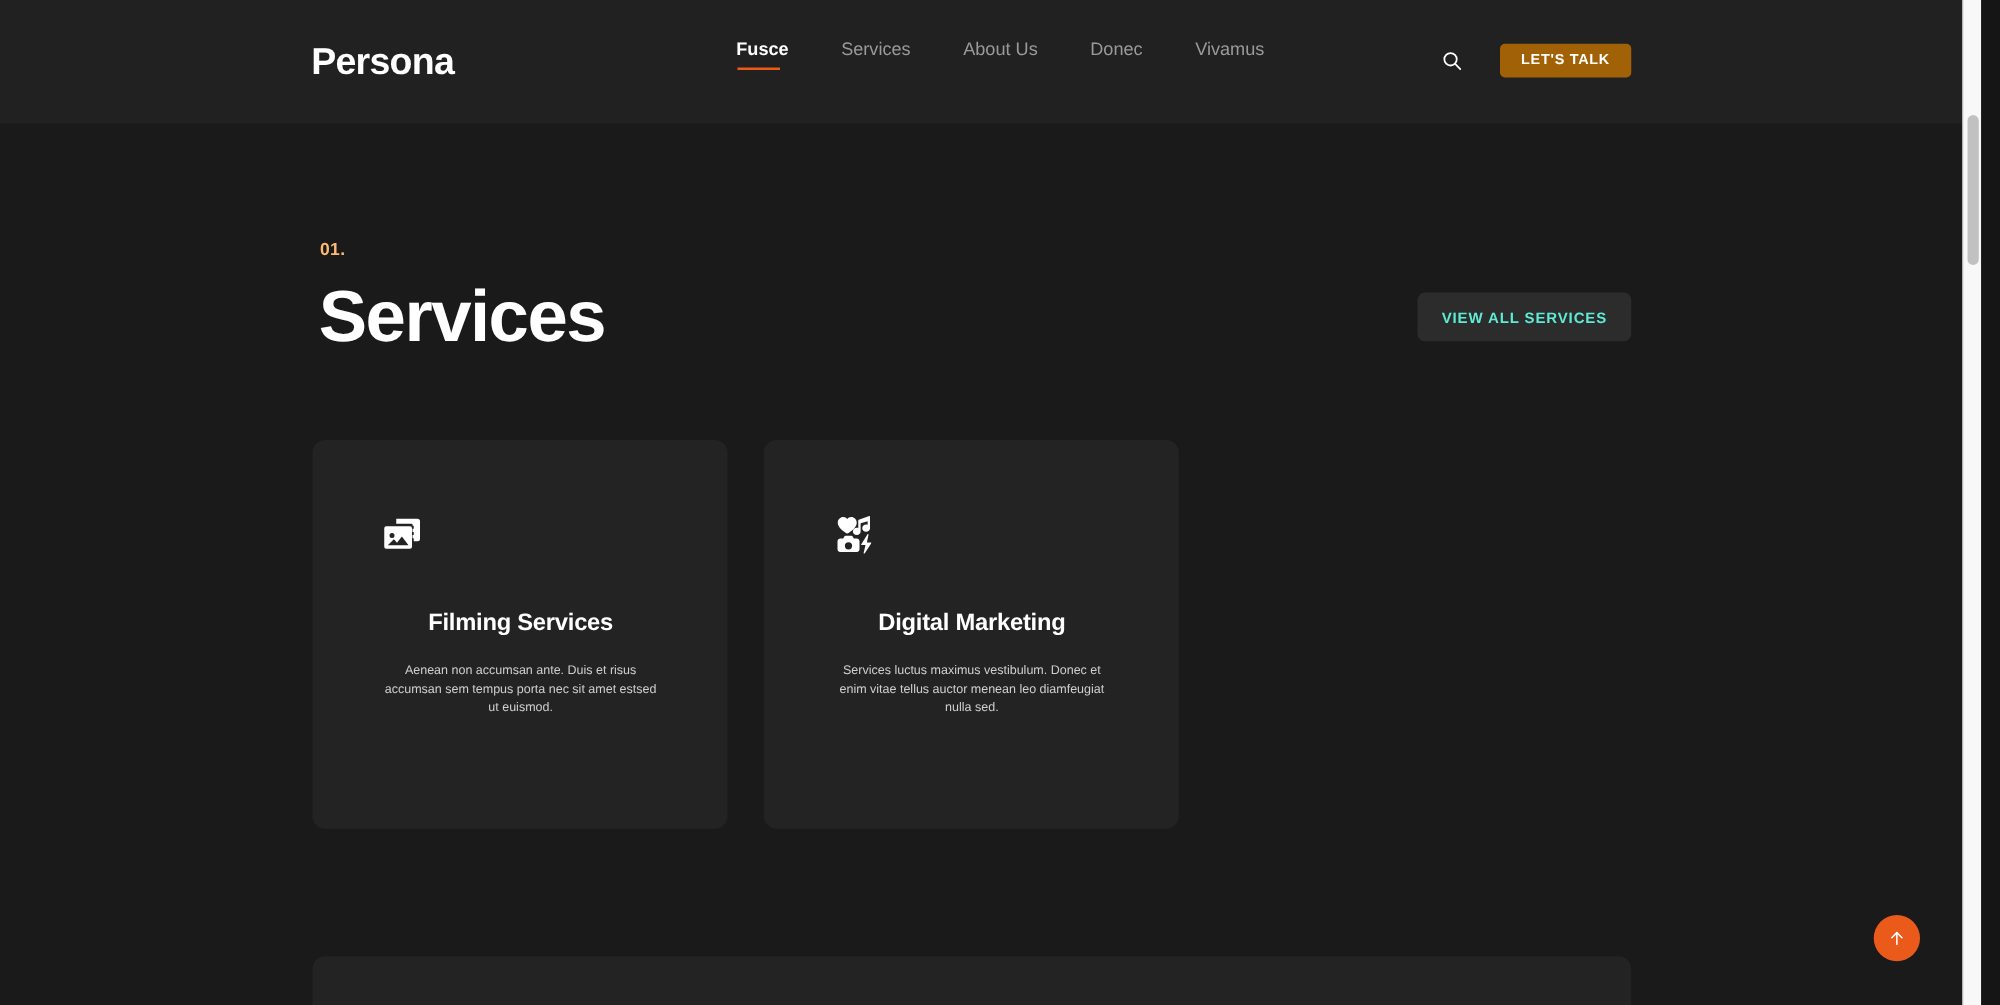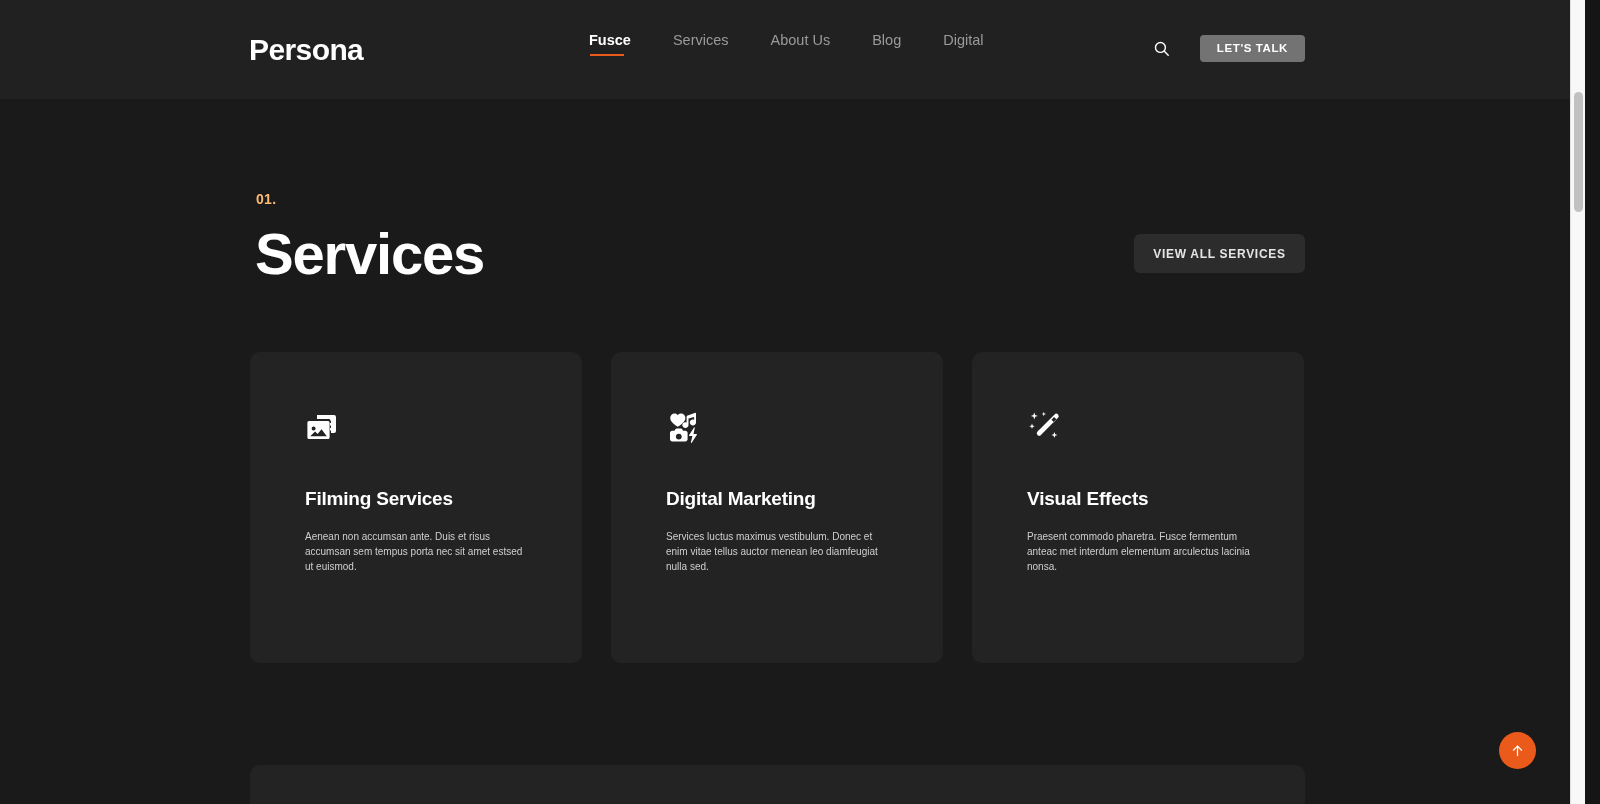--- a/index.html
+++ b/index.html
@@ -61,58 +61,59 @@
   .header-actions {
     position:absolute; right:280px; top:34px;
     display:flex; align-items:center; gap:24px;
   }
   .search-btn {
     width:28px; height:28px;
     display:flex; align-items:center; justify-content:center;
     cursor:pointer; background:none; border:none;
   }
   .cta-btn {
-    background:#737373; color:#ffffff;
+    background:#a16207; color:#ffffff;
     font-size:11.5px; font-weight:bold; letter-spacing:0.6px;
     padding:0 17px; height:27px; line-height:27px;
     border:none; border-radius:4px; cursor:pointer;
     white-space:nowrap;
   }
 
   
   .section-eyebrow {
     position:absolute; left:256px; top:191px;
     color:#fdba74; font-size:14px; font-weight:bold;
     letter-spacing:0.3px;
   }
   .section-title {
     position:absolute; left:255px; top:222px;
     color:#ffffff; font-size:58px; font-weight:bold;
     letter-spacing:-1.2px; line-height:1.1;
   }
   .view-all-btn {
     position:absolute; left:1134px; top:234px;
     width:171px; height:39px;
-    background:#2c2c2c; color:#e5e5e5;
+    background:#2c2c2c; color:#5eead4;
     font-size:12px; font-weight:bold; letter-spacing:0.7px;
     border:none; border-radius:6px; cursor:pointer;
     display:flex; align-items:center; justify-content:center;
     white-space:nowrap;
   }
 
   
   .cards-row {
     position:absolute; left:250px; top:352px;
     display:flex; gap:29px;
   }
   .service-card {
     width:332px; height:311px;
     background:#232323;
     border-radius:10px;
     padding:58px 54px 0 55px;
+    text-align:center;
   }
   .card-icon {
     width:34px; height:34px;
     margin-bottom:44px;
     display:block;
   }
   .card-title {
     color:#ffffff; font-size:19px; font-weight:bold;
     letter-spacing:-0.2px; margin-bottom:20px;
   }
@@ -151,24 +152,24 @@
       <div class="nav-item active">
         <span>Fusce</span>
       </div>
       <div class="nav-item">
         <span>Services</span>
       </div>
       <div class="nav-item">
         <span>About Us</span>
       </div>
       <div class="nav-item">
-        <span>Blog</span>
-      </div>
-      <div class="nav-item">
-        <span>Digital</span>
+        <span>Donec</span>
+      </div>
+      <div class="nav-item">
+        <span>Vivamus</span>
       </div>
     </nav>
 
     <div class="header-actions">
       <button class="search-btn">
         <svg width="17" height="17" viewBox="0 0 24 24" fill="none" stroke="#ffffff" stroke-width="2" stroke-linecap="round">
           <circle cx="10.5" cy="10.5" r="7"></circle>
           <line x1="16" y1="16" x2="21.5" y2="21.5"></line>
         </svg>
       </button>
@@ -197,31 +198,20 @@
       <svg class="card-icon" viewBox="0 0 34 34" fill="#ffffff">
         <path d="M8.6 3.6c-2.4 0-4.4 2-4.4 4.5 0 4.2 5.9 7.8 7.1 8.5.3.2.7.2 1 0 1.2-.7 7.1-4.3 7.1-8.5 0-2.5-2-4.5-4.4-4.5-1.4 0-2.6.6-3.2 1.6-.6-1-1.8-1.6-3.2-1.6z"></path>
         <path d="M29.4 2.8c.3-.1.6.1.6.5v9.2c0 1.6-1.4 2.9-3.1 2.9s-3.1-1.3-3.1-2.9 1.4-2.9 3.1-2.9c.4 0 .8.1 1.2.2V6.9l-5.6 1.6v6.6c0 1.6-1.4 2.9-3.1 2.9s-3.1-1.3-3.1-2.9 1.4-2.9 3.1-2.9c.4 0 .8.1 1.2.2V6.4c0-.3.2-.5.4-.6l8.4-3z"></path>
         <path d="M6.2 20.8h2.3l1.1-1.8c.2-.3.5-.5.9-.5h4.6c.4 0 .7.2.9.5l1.1 1.8h2.3c1.2 0 2.2 1 2.2 2.2v6.3c0 1.2-1 2.2-2.2 2.2H6.2c-1.2 0-2.2-1-2.2-2.2v-6.3c0-1.2 1-2.2 2.2-2.2zm6.6 2.9a2.9 2.9 0 1 0 0 5.8 2.9 2.9 0 0 0 0-5.8z"></path>
         <path d="M28 17.4l-5 7.9c-.2.3 0 .7.4.7h3l-1.5 6.3c-.1.5.5.8.8.4l5.2-8c.2-.3 0-.7-.4-.7h-3l1.3-6.2c.1-.5-.5-.8-.8-.4z"></path>
       </svg>
       <div class="card-title">Digital Marketing</div>
       <div class="card-desc">Services luctus maximus vestibulum. Donec et enim vitae tellus auctor menean leo diamfeugiat nulla sed.</div>
     </div>
 
-    <div class="service-card">
-      <svg class="card-icon" viewBox="0 0 34 34" fill="#ffffff">
-        <path d="M27.6 4.4a2.4 2.4 0 0 1 3.4 3.4L13.9 25a2.4 2.4 0 0 1-3.4-3.4L27.6 4.4zm-3.1 5.3l2.5 2.5 2.6-2.6-2.5-2.5-2.6 2.6z"></path>
-        <path d="M7.3 2.4l.9 2.6 2.6.9-2.6.9-.9 2.6-.9-2.6-2.6-.9 2.6-.9.9-2.6z"></path>
-        <path d="M5 13.6l.7 2 2 .7-2 .7-.7 2-.7-2-2-.7 2-.7.7-2z"></path>
-        <path d="M27.4 21.9l.8 2.3 2.3.8-2.3.8-.8 2.3-.8-2.3-2.3-.8 2.3-.8.8-2.3z"></path>
-        <path d="M16.8 1.8l.6 1.6 1.6.6-1.6.6-.6 1.6-.6-1.6-1.6-.6 1.6-.6.6-1.6z"></path>
-      </svg>
-      <div class="card-title">Visual Effects</div>
-      <div class="card-desc">Praesent commodo pharetra. Fusce fermentum anteac met interdum elementum arculectus lacinia nonsa.</div>
-    </div>
 
   </div>
 
   <div class="bottom-panel"></div>
 
   <button class="scroll-top-btn">
     <svg width="15" height="15" viewBox="0 0 24 24" fill="none" stroke="#ffffff" stroke-width="2" stroke-linecap="round" stroke-linejoin="round">
       <line x1="12" y1="20" x2="12" y2="5"></line>
       <polyline points="5.5,11.5 12,5 18.5,11.5"></polyline>
     </svg>

